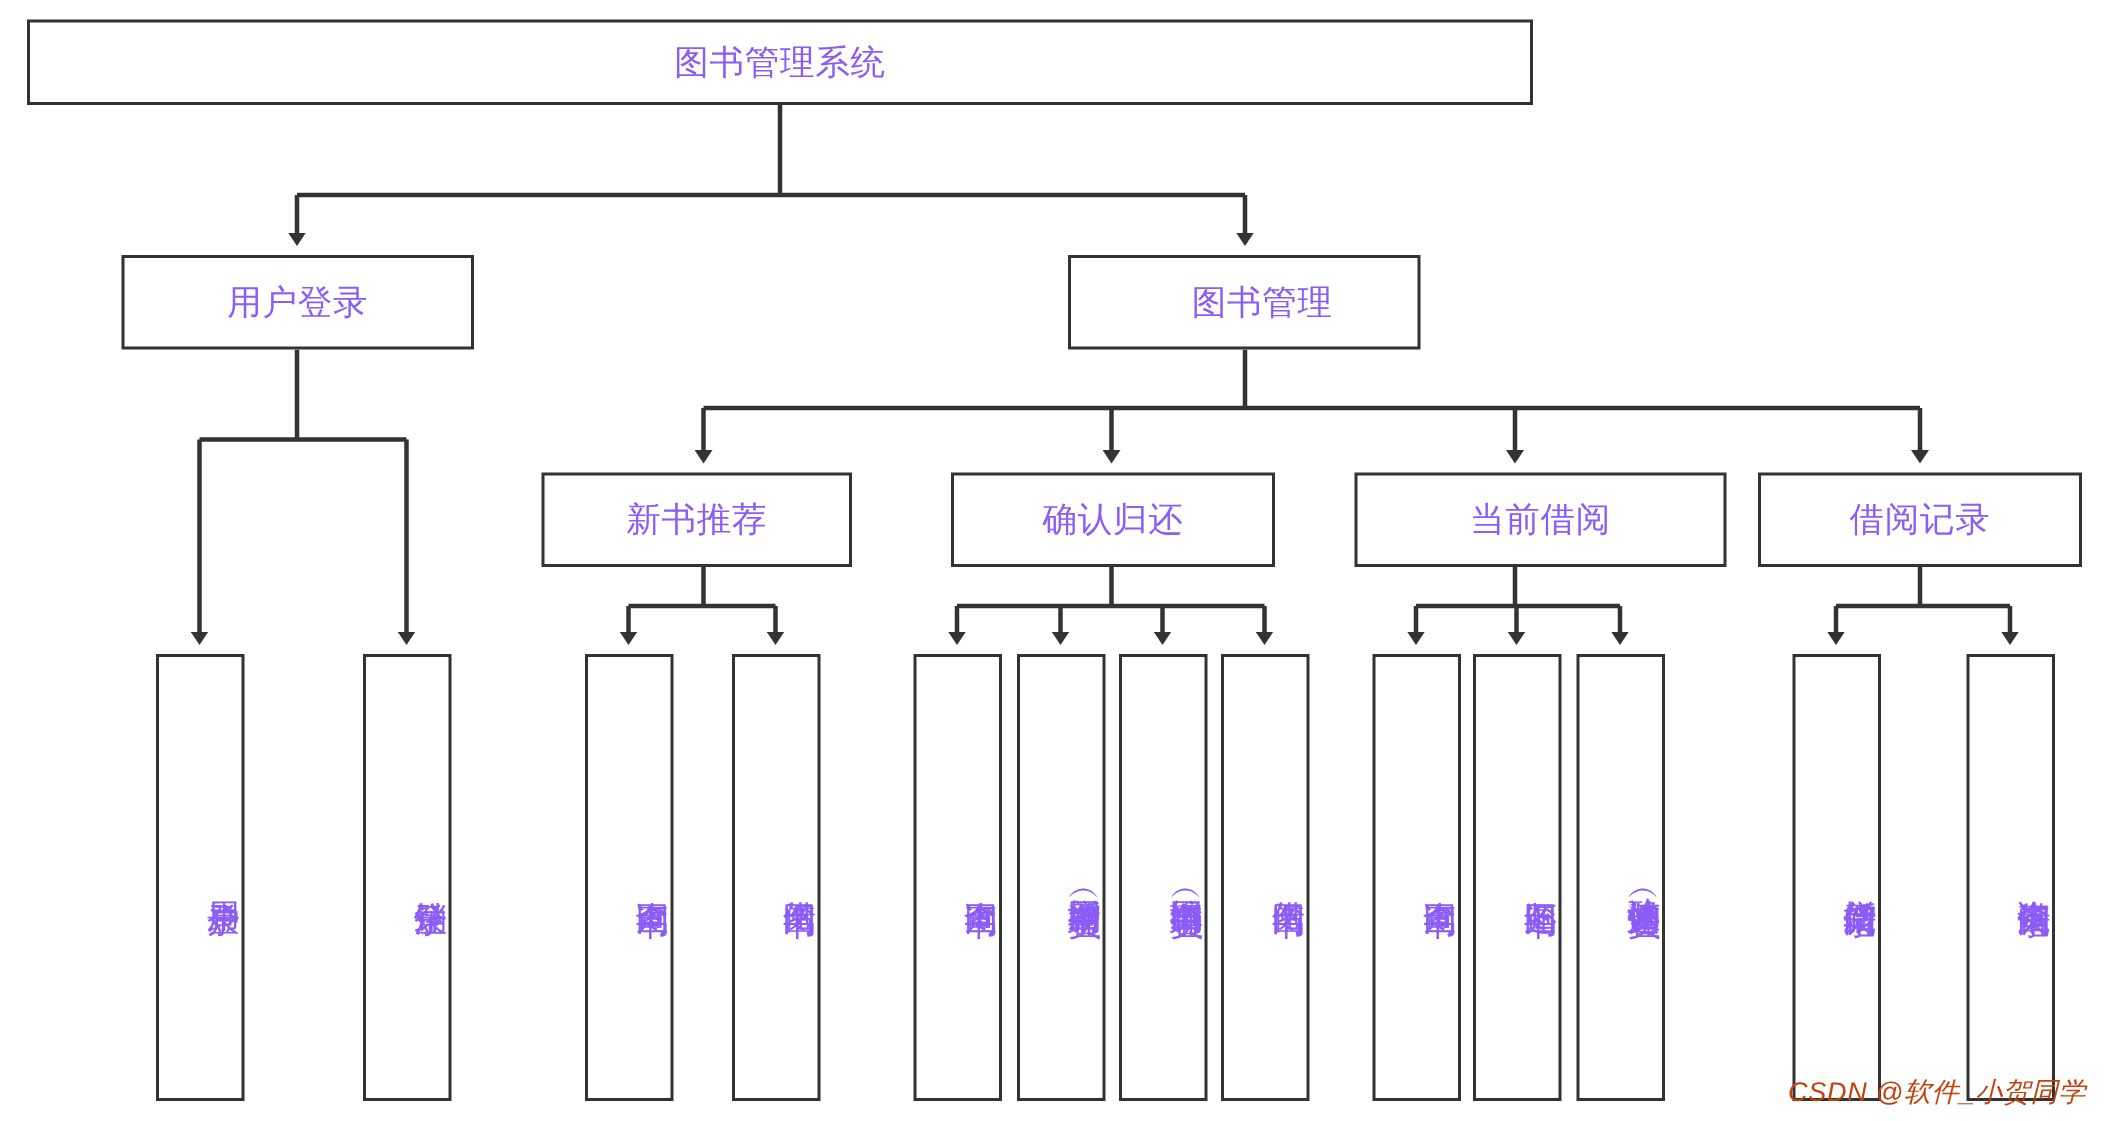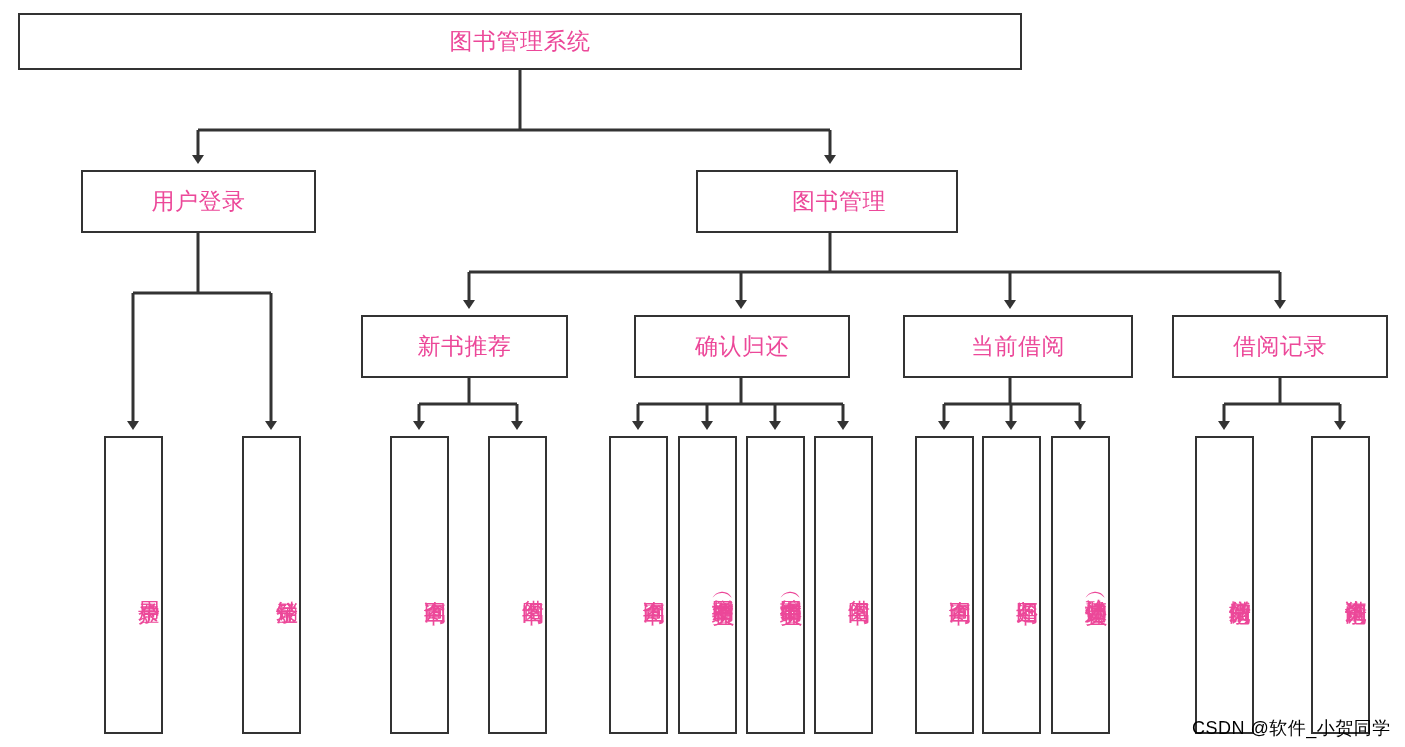--- a/index.html
+++ b/index.html
@@ -22,21 +22,21 @@
     left: 0;
     top: 0;
     width: 1405px;
     height: 747px;
   }
   .node {
     position: absolute;
     box-sizing: border-box;
     border: 2px solid #333333;
     background: #ffffff;
-    color: #ec4899;
+    color: #8b5cf6;
     display: flex;
     align-items: center;
     justify-content: center;
     text-align: center;
     z-index: 2;
   }
   .node.h {
     font-size: 23px;
     line-height: 1.15;
     letter-spacing: 0.5px;
@@ -54,24 +54,25 @@
   .node.v .label {
     writing-mode: vertical-rl;
     text-orientation: upright;
     white-space: normal;
   }
   .watermark {
     position: absolute;
     left: 1192px;
     top: 716px;
     font-size: 18px;
-    color: #000000;
+    color: #c2410c;
     white-space: nowrap;
     z-index: 3;
     letter-spacing: 0.5px;
+    font-style: italic;
   }
 </style>
 </head>
 <body>
 
 <div id="canvas">
 
   <svg id="edges" viewBox="0 0 1405 747" xmlns="http://www.w3.org/2000/svg">
     <defs>
       <marker id="arrow" markerWidth="10" markerHeight="12" refX="2" refY="6" orient="auto" markerUnits="userSpaceOnUse">
@@ -122,31 +123,31 @@
     </g>
   </svg>
 
   <div class="node h" style="left:18px; top:13px; width:1004px; height:57px;">
     <span class="label">图书管理系统</span>
   </div>
 
   <div class="node h" style="left:81px; top:170px; width:235px; height:63px;">
     <span class="label">用户登录</span>
   </div>
-  <div class="node h" style="left:696px; top:170px; width:262px; height:63px;padding-left:24px;">
+  <div class="node h" style="left:712px; top:170px; width:235px; height:63px;padding-left:24px;">
     <span class="label">图书管理</span>
   </div>
 
   <div class="node h" style="left:361px; top:315px; width:207px; height:63px;">
     <span class="label">新书推荐</span>
   </div>
   <div class="node h" style="left:634px; top:315px; width:216px; height:63px;">
     <span class="label">确认归还</span>
   </div>
-  <div class="node h" style="left:903px; top:315px; width:230px; height:63px;text-align:center;">
+  <div class="node h" style="left:903px; top:315px; width:248px; height:63px;text-align:center;">
     <span class="label">当前借阅</span>
   </div>
   <div class="node h" style="left:1172px; top:315px; width:216px; height:63px;align-items:center;">
     <span class="label">借阅记录</span>
   </div>
 
   <div class="node v" style="left:104px; top:436px; width:59px; height:298px;">
     <span class="label">用户登录</span>
   </div>
   <div class="node v" style="left:242px; top:436px; width:59px; height:298px;">

